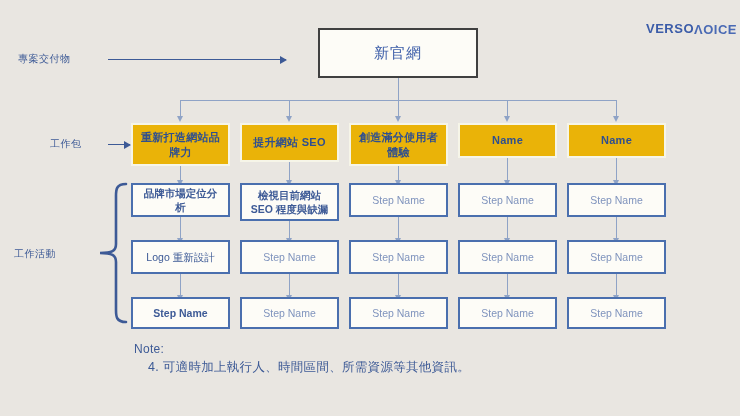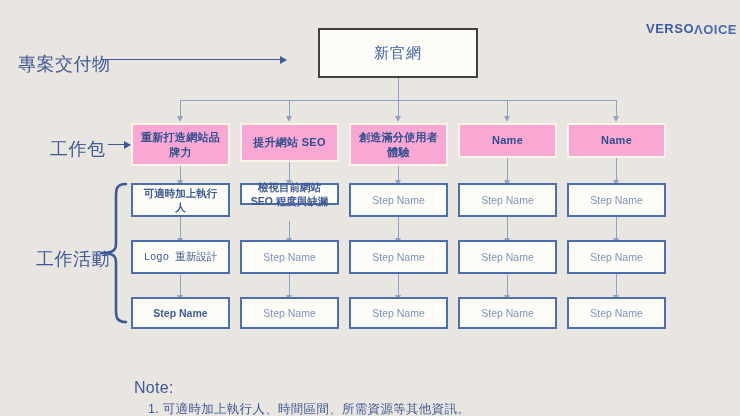--- a/index.html
+++ b/index.html
@@ -52,28 +52,28 @@
     color: #3b5ca8;
   }
   .logo-mark .flip {
     transform: scaleY(-1);
     color: #4a6ab4;
   }
 
   
   .side-label {
     position: absolute;
-    font-size: 18px;
+    font-size: 10px;
     color: #3d5a96;
     white-space: nowrap;
     letter-spacing: 0.5px;
   }
   #label-deliverable { left: 18px; top: 52px; }
   #label-workpackage { left: 50px; top: 137px; }
-  #label-activity   { left: 36px;  top: 247px; }
+  #label-activity   { left: 14px;  top: 247px; }
 
   
   .arrow-line {
     position: absolute;
     height: 1px;
     background: #3d5a96;
   }
   .arrow-line::after {
     content: "";
     position: absolute;
@@ -110,36 +110,36 @@
 
   .box-deliverable {
     border: 2px solid #404040;
     background: #fdfcf7;
     color: #3b5ca8;
     font-size: 15px;
     letter-spacing: 1px;
   }
 
   .box-wp {
-    background: #f9a8d4;
+    background: #eab308;
     border: 2px solid #f6f5e8;
     color: #2f4f8f;
     font-weight: 700;
     font-size: 11px;
     letter-spacing: 0.3px;
   }
 
   .box-step {
     background: #fdfcf7;
     border: 2px solid #4a6fae;
     color: #7f93bd;
     font-size: 10.5px;
   }
   .box-step.filled { color: #3d5a96; font-weight: 700; }
-  .box-step.dark   { color: #3d5a96; font-family: Liberation Mono, monospace; }
+  .box-step.dark   { color: #3d5a96; }
 
   
   .hline { position: absolute; height: 1px; background: #8fa3c6; }
   .vline { position: absolute; width: 1px; background: #8fa3c6; }
 
   .down-arrow {
     position: absolute;
     width: 1px;
     background: #8fa3c6;
   }
@@ -156,21 +156,21 @@
   
   .notes {
     position: absolute;
     left: 134px;
     top: 340px;
     color: #3d5a96;
     font-size: 12.5px;
     line-height: 1.5;
     letter-spacing: 0.3px;
   }
-  .notes-title { font-size: 16px; margin-top: 36px; }
+  .notes-title { font-size: 12px; }
   .notes-list { list-style: none; padding-left: 14px; }
   .notes-list li { white-space: nowrap; }
 </style>
 </head>
 <body>
 
 <div class="slide">
 
   <div class="logo">
     <div class="logo-bars">
@@ -227,23 +227,23 @@
     <span>Name</span>
   </div>
 
   <div class="down-arrow" style="left:180px; top:166px; height:15px;"></div>
   <div class="down-arrow" style="left:289px; top:162px; height:19px;"></div>
   <div class="down-arrow" style="left:398px; top:166px; height:15px;"></div>
   <div class="down-arrow" style="left:507px; top:158px; height:23px;"></div>
   <div class="down-arrow" style="left:616px; top:158px; height:23px;"></div>
 
   <div class="box box-step filled" style="left:131px; top:183px; width:99px; height:34px;">
-    <span>可適時加上執行人</span>
-  </div>
-  <div class="box box-step filled" style="left:240px; top:183px; width:99px; height:22px;">
+    <span>品牌市場定位分析</span>
+  </div>
+  <div class="box box-step filled" style="left:240px; top:183px; width:99px; height:38px;">
     <span>檢視目前網站 SEO 程度與缺漏</span>
   </div>
   <div class="box box-step" style="left:349px; top:183px; width:99px; height:34px;">
     <span>Step Name</span>
   </div>
   <div class="box box-step" style="left:458px; top:183px; width:99px; height:34px;">
     <span>Step Name</span>
   </div>
   <div class="box box-step" style="left:567px; top:183px; width:99px; height:34px;">
     <span>Step Name</span>
@@ -289,17 +289,17 @@
   <div class="box box-step" style="left:458px; top:297px; width:99px; height:32px;">
     <span>Step Name</span>
   </div>
   <div class="box box-step" style="left:567px; top:297px; width:99px; height:32px;">
     <span>Step Name</span>
   </div>
 
   <div class="notes">
     <div class="notes-title">Note:</div>
     <ul class="notes-list">
-      <li>1. 可適時加上執行人、時間區間、所需資源等其他資訊。</li>
+      <li>4. 可適時加上執行人、時間區間、所需資源等其他資訊。</li>
     </ul>
   </div>
 
 </div>
 
 </body></html>

